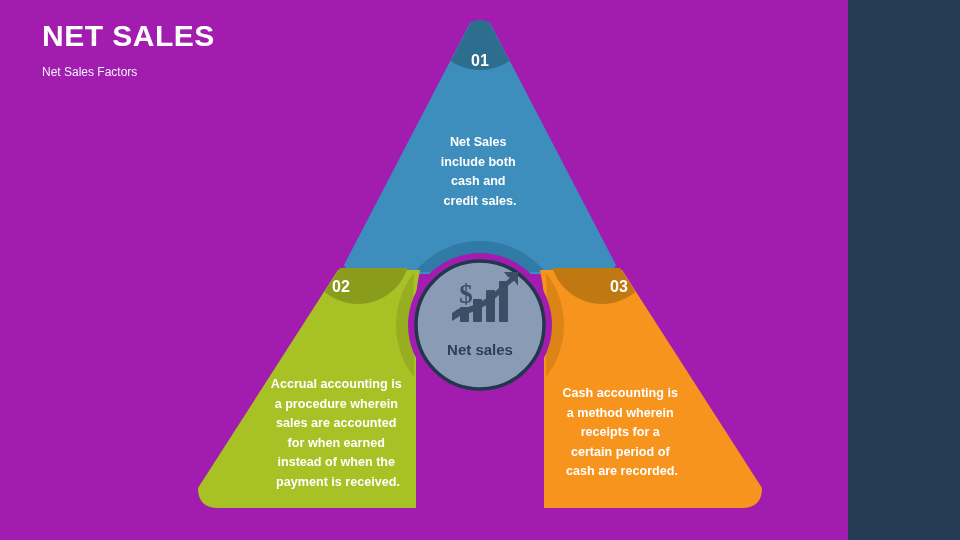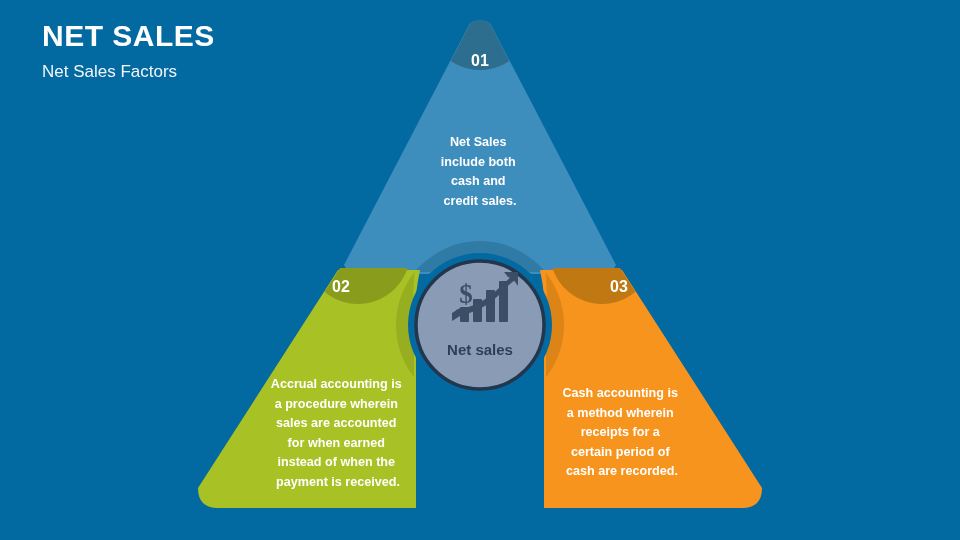--- a/index.html
+++ b/index.html
@@ -10,41 +10,41 @@
   body {
     width: 960px;
     height: 540px;
     overflow: hidden;
     font-family: "Liberation Sans", sans-serif;
     position: relative;
   }
   #slide {
     position: absolute;
     left: 0; top: 0;
-    width: 960px;
+    width: 848px;
     height: 540px;
-    background: #0369a1;
+    background: #a21caf;
   }
   .header {
     position: absolute;
     left: 42px;
     top: 18px;
     width: 420px;
   }
   .title {
     font-size: 30px;
     font-weight: bold;
     color: #ffffff;
     letter-spacing: 0.5px;
     line-height: 36px;
     margin: 0;
     white-space: nowrap;
   }
   .subtitle {
-    font-size: 17px;
+    font-size: 12px;
     font-weight: normal;
     color: #f2f5f8;
     line-height: 24px;
     margin: 6px 0 0 0;
     white-space: nowrap;
   }
   svg.diagram {
     position: absolute;
     left: 0;
     top: 0;

